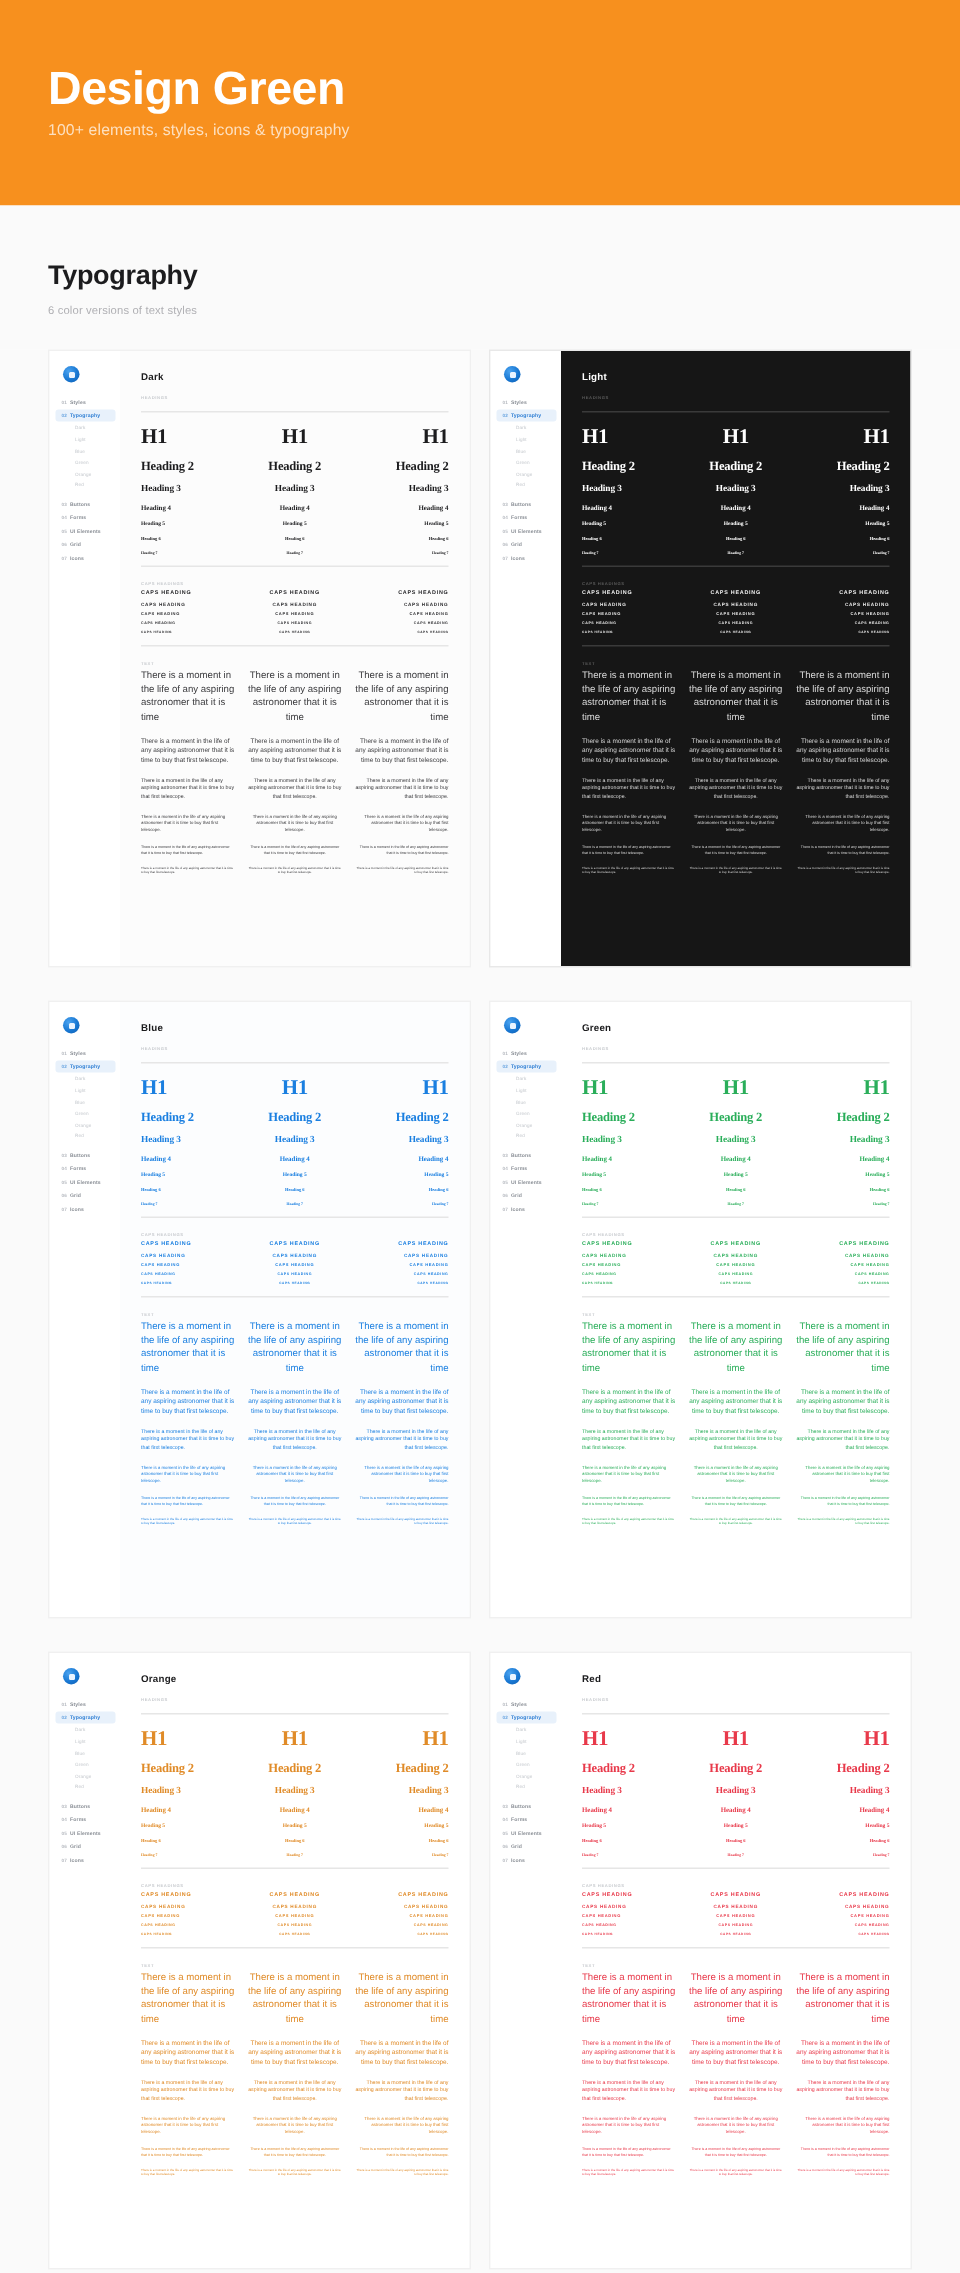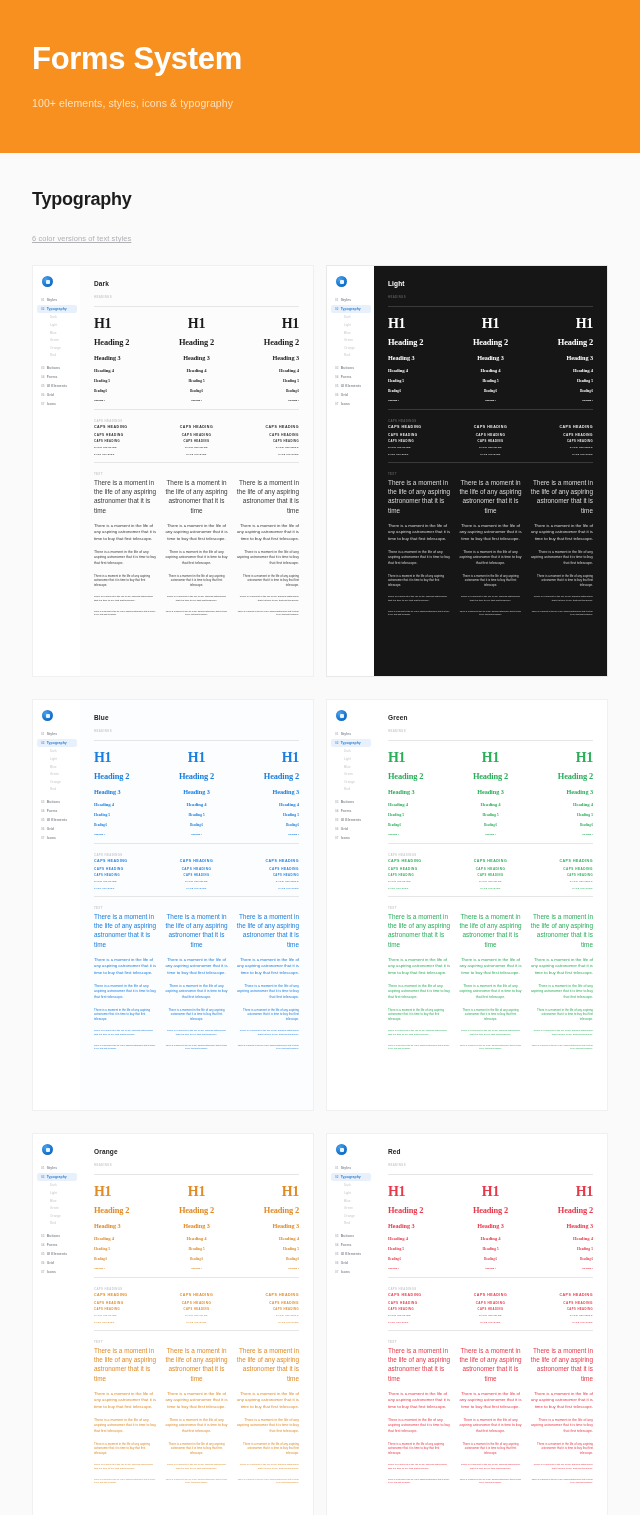--- a/index.html
+++ b/index.html
@@ -18,44 +18,43 @@
     padding: 42px 32px 44px 32px;
   }
   .hero-title {
     font-size: 31px;
     font-weight: 700;
     color: #ffffff;
     letter-spacing: -0.3px;
     line-height: 1.1;
   }
   .hero-sub {
-    margin-top: 21px;
+    margin-top: 5px;
     font-size: 10.5px;
     font-weight: 400;
     color: #FDE0C0;
     letter-spacing: 0.1px;
   }
 
   
   .section {
     background: #FAFAFA;
     padding: 36px 32px 22px 32px;
   }
   .section-title {
     font-size: 18px;
     font-weight: 700;
     color: #1C1C1E;
     letter-spacing: -0.2px;
   }
   .section-sub {
-    margin-top: 24px;
+    margin-top: 8px;
     font-size: 7.5px;
     color: #B0B0B4;
     letter-spacing: 0.1px;
-    text-decoration: underline;
   }
 
   
   .card-grid {
     background: #FAFAFA;
     display: grid;
     grid-template-columns: 1fr 1fr;
     gap: 22px 12px;
     padding: 0 32px 34px 32px;
   }
@@ -233,21 +232,21 @@
   .theme-red    .hs1,.theme-red .hs2,.theme-red .hs3,.theme-red .hs4,
   .theme-red    .hs5,.theme-red .hs6,.theme-red .hs7,
   .theme-red    .cp1,.theme-red .cp2,.theme-red .cp3,.theme-red .cp4,.theme-red .cp5,
   .theme-red    .ps1,.theme-red .ps2,.theme-red .ps3,
   .theme-red    .ps4,.theme-red .ps5,.theme-red .ps6 { color: #E8394A; }
 </style>
 </head>
 <body>
 
 <header class="hero">
-  <div class="hero-title">Forms System</div>
+  <div class="hero-title">Design Green</div>
   <div class="hero-sub">100+ elements, styles, icons &amp; typography</div>
 </header>
 
 <div class="section">
   <div class="section-title">Typography</div>
   <div class="section-sub">6 color versions of text styles</div>
 </div>
 
 <main class="card-grid" id="card-grid">
     <section class="card theme-dark">

